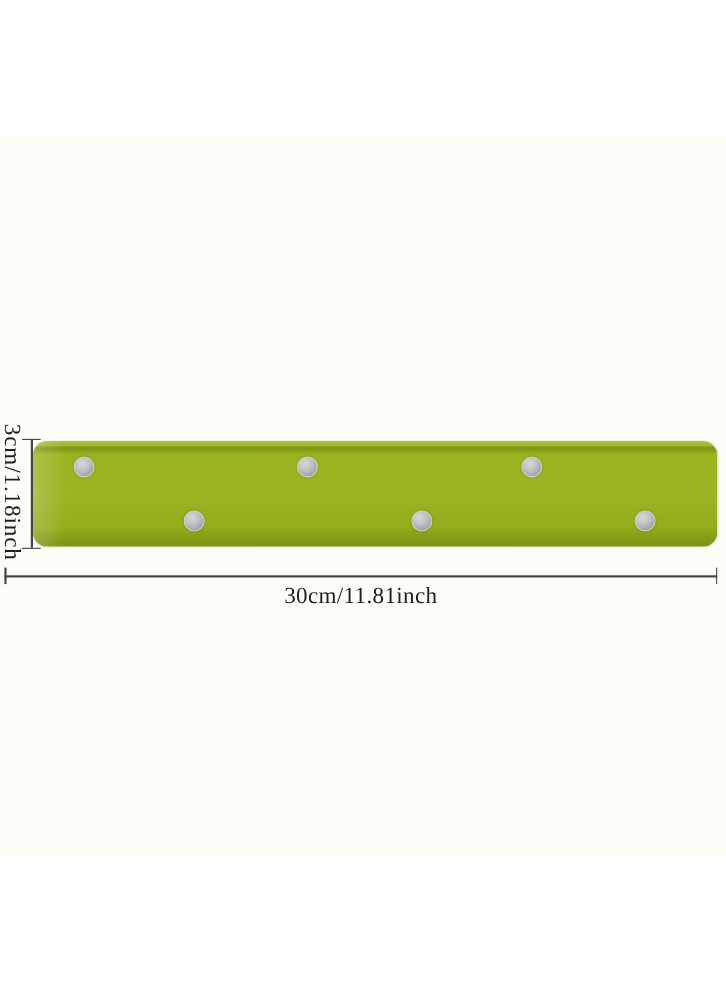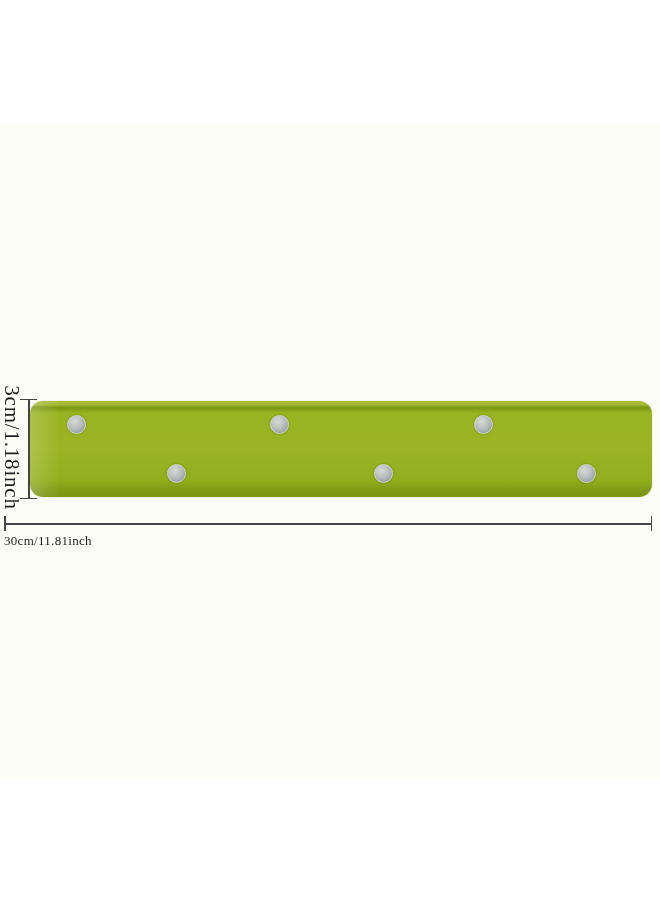--- a/index.html
+++ b/index.html
@@ -75,22 +75,22 @@
   .dim-v-label{
     position:absolute;left:-59px;top:437px;width:140px;height:21px;
     line-height:21px;text-align:center;
     transform:rotate(90deg);
     font-size:21px;letter-spacing:.8px;
     color:var(--label-text,#1e1e1e);
     white-space:nowrap;
   }
   .dim-h-label{
     position:absolute;left:4px;top:529px;width:648px;height:24px;
-    line-height:24px;
-    font-size:13px;letter-spacing:.3px;
+    line-height:24px;text-align:center;
+    font-size:21px;letter-spacing:.3px;
     color:var(--label-text,#1e1e1e);
     white-space:nowrap;
   }
 </style>
 </head>
 <body style="--background: #fefefe; --backdrop: #fbfbf2; --strip-green: #9ab320; --strip-green-light: #aabd3f; --strip-green-dark: #7e9813; --dot-silver: #a9b0b4; --dot-silver-light: #d6d9d6; --dimension-line: #454545; --label-text: #1e1e1e;">
 
 <div class="scene">
   <div class="backdrop"></div>
 

